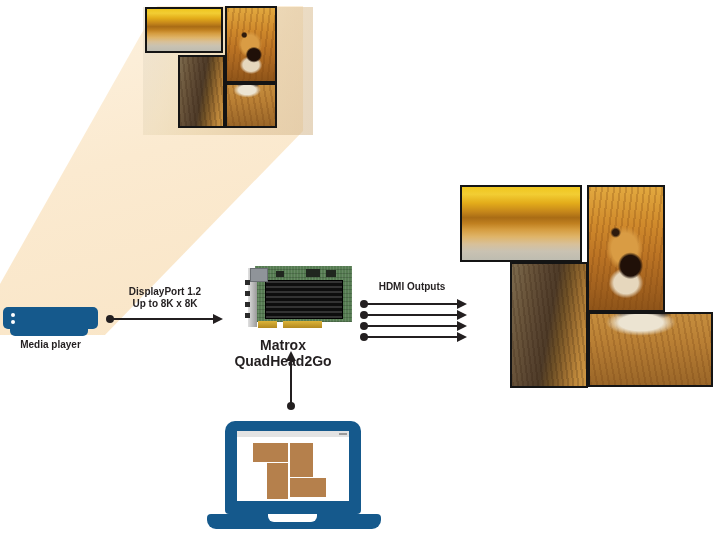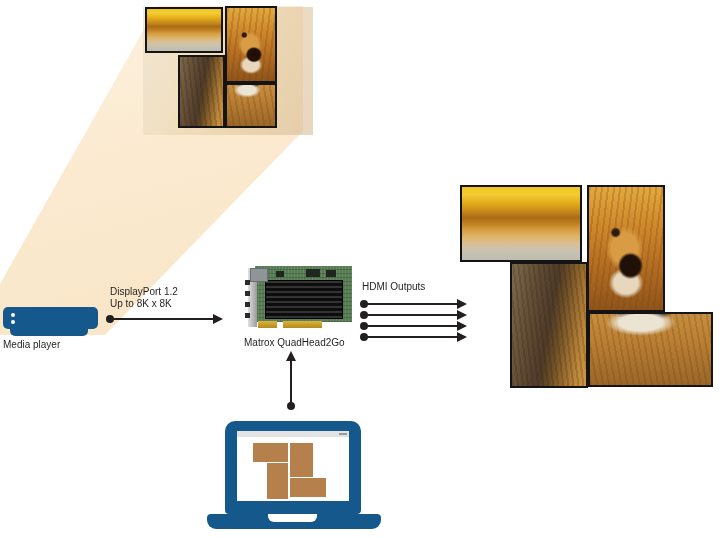--- a/index.html
+++ b/index.html
@@ -40,21 +40,21 @@
 
   
   .harrow{height:2px;background:#231f20;z-index:3;}
   .harrow::before{content:'';position:absolute;left:-2px;top:-3px;width:8px;height:8px;border-radius:50%;background:#231f20;}
   .harrow::after{content:'';position:absolute;right:-9px;top:-4px;width:0;height:0;border-left:10px solid #231f20;border-top:5px solid transparent;border-bottom:5px solid transparent;}
   .varrow{width:2px;background:#231f20;z-index:3;}
   .varrow::before{content:'';position:absolute;left:-3px;bottom:-4px;width:8px;height:8px;border-radius:50%;background:#231f20;}
   .varrow::after{content:'';position:absolute;left:-4px;top:-9px;width:0;height:0;border-bottom:10px solid #231f20;border-left:5px solid transparent;border-right:5px solid transparent;}
 
   
-  .lbl{font-weight:normal;color:#231f20;z-index:4;}
+  .lbl{font-weight:bold;text-align:center;color:#231f20;z-index:4;}
 
   
   .mp-body{left:3px;top:307px;width:95px;height:22px;background:#15598c;border-radius:5px;z-index:2;}
   .mp-lip{left:10px;top:327px;width:78px;height:9px;background:#15598c;border-radius:0 0 5px 5px;z-index:2;}
   .mp-dot{width:4px;height:4px;border-radius:50%;background:#ffffff;z-index:3;}
 
   
   .card{left:248px;top:266px;width:104px;height:63px;z-index:2;}
   .card .pcb{position:absolute;left:7px;top:0;width:97px;height:56px;
     background-image:
@@ -115,21 +115,21 @@
     <div class="heatsink"></div>
     <div class="bracket"></div>
     <div class="port" style="top:14px;"></div>
     <div class="port" style="top:25px;"></div>
     <div class="port" style="top:36px;"></div>
     <div class="port" style="top:47px;"></div>
     <div class="dpin"></div>
     <div class="gold" style="left:10px;width:19px;"></div>
     <div class="gold" style="left:35px;width:39px;"></div>
   </div>
-  <div class="abs lbl" style="left:244px;top:337px;width:110px;font-size:10px;">Matrox QuadHead2Go</div>
+  <div class="abs lbl" style="left:228px;top:337px;width:110px;font-size:14px;">Matrox QuadHead2Go</div>
 
   <div class="abs lbl" style="left:362px;top:281px;width:100px;font-size:10px;">HDMI Outputs</div>
   <div class="abs harrow" style="left:362px;top:303px;width:96px;"></div>
   <div class="abs harrow" style="left:362px;top:314px;width:96px;"></div>
   <div class="abs harrow" style="left:362px;top:325px;width:96px;"></div>
   <div class="abs harrow" style="left:362px;top:336px;width:96px;"></div>
 
   <div>
     <div class="abs panel sky-grad" style="left:460px;top:185px;width:122px;height:77px;"></div>
     <div class="abs panel face-grad" style="left:587px;top:185px;width:78px;height:127px;"></div>

